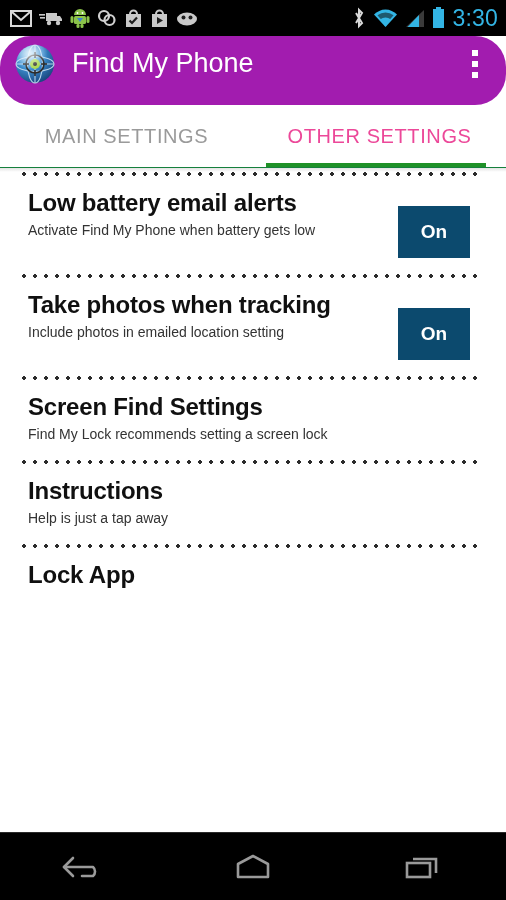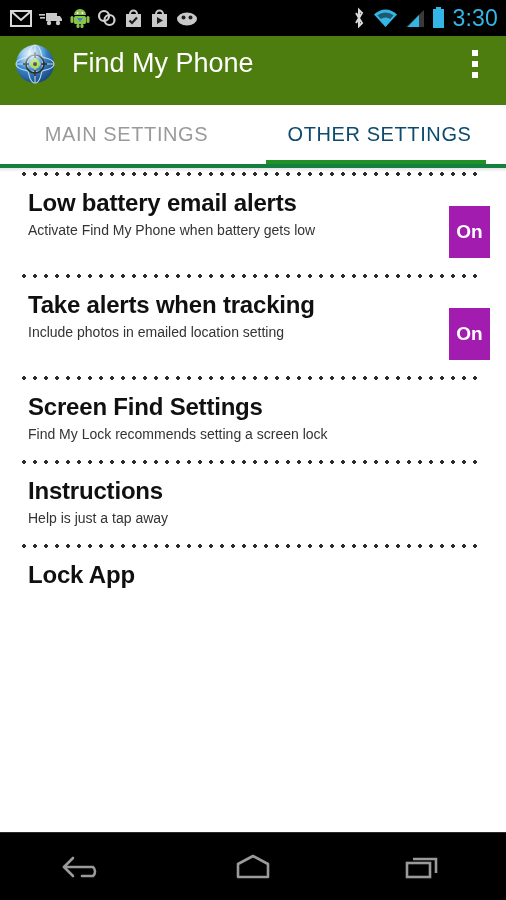--- a/index.html
+++ b/index.html
@@ -27,55 +27,56 @@
   .status-right { margin-left:auto; display:flex; align-items:center; gap:7px; }
   .sicon { display:block; }
   .clock {
     color:#33b5e5; font-size:23px; letter-spacing:.2px;
     line-height:1;
   }
 
   
   .appbar {
     height:69px; flex:0 0 69px;
-    background:#4d7c0f;
+    background:#a21caf;
     display:flex; align-items:center;
     padding:0 16px 14px 14px;
     position:relative;
+    border-radius:31px;
   }
   .app-icon { width:42px; height:42px; flex:0 0 42px; display:block; }
   .app-title {
     color:#ffffff; font-size:27px; margin-left:16px;
     line-height:1; white-space:nowrap;
   }
   .overflow {
     margin-left:auto; width:30px; height:42px;
     display:flex; flex-direction:column;
     align-items:center; justify-content:center; gap:5px;
     cursor:pointer;
   }
   .overflow i { display:block; width:6px; height:6px; background:#ffffff; }
 
   
   .tabs {
     height:63px; flex:0 0 63px;
     background:#ffffff;
     display:flex;
-    border-bottom:4px solid #15803d;
+    border-bottom:1px solid #15803d;
     position:relative;
     justify-content:space-between;
   }
   .tab {
     flex:1 1 50%;
     display:flex; align-items:center; justify-content:center;
     font-size:20px; letter-spacing:.6px;
     position:relative; cursor:pointer; user-select:none;
   }
   .tab.inactive { color:#9a9a9a; }
-  .tab.active { color:#0c4a6e; }
+  .tab.active { color:#ec4899; }
   .tab.active:after {
     content:""; position:absolute;
     left:13px; right:20px; bottom:0; height:4px;
     background:#1f9127;
   }
   .tabs-shadow {
     height:4px; flex:0 0 4px;
     background:linear-gradient(to bottom, rgba(0,0,0,.11), rgba(0,0,0,0));
   }
 
@@ -87,37 +88,37 @@
     position:relative;
   }
   .divider {
     height:4px; margin:0 22px;
     background-image:radial-gradient(circle at 2px 2px, #2b2b2b 1.6px, transparent 1.8px);
     background-size:11px 4px;
     background-repeat:repeat-x;
   }
   .row {
     display:flex; align-items:flex-start;
-    padding:14px 8px 16px 28px;
+    padding:14px 28px 16px 28px;
     cursor:pointer;
   }
   .row-text { flex:1 1 auto; min-width:0; }
   .row-title {
     font-size:24px; font-weight:bold; color:#101010;
     line-height:1.12; letter-spacing:-.2px;
   }
   .row-sub {
     font-size:14px; color:#333333;
     line-height:1.28; margin-top:5px;
     max-width:370px;
   }
   .toggle {
     flex:0 0 auto;
-    width:41px; height:52px;
-    background:#a21caf;
+    width:72px; height:52px;
+    background:#0c4a6e;
     color:#ffffff; font-size:19px; font-weight:bold;
     display:flex; align-items:center; justify-content:center;
     margin:16px 8px 0 10px;
     cursor:pointer; user-select:none;
   }
 
   
   .navbar {
     height:68px; flex:0 0 68px;
     background:#000000;
@@ -257,21 +258,21 @@
       <div class="row-text">
         <div class="row-title">Low battery email alerts</div>
         <div class="row-sub">Activate Find My Phone when battery gets low</div>
       </div>
       <div class="toggle">On</div>
     </div>
 
     <div class="divider"></div>
     <div class="row">
       <div class="row-text">
-        <div class="row-title">Take alerts when tracking</div>
+        <div class="row-title">Take photos when tracking</div>
         <div class="row-sub">Include photos in emailed location setting</div>
       </div>
       <div class="toggle">On</div>
     </div>
 
     <div class="divider"></div>
     <div class="row">
       <div class="row-text">
         <div class="row-title">Screen Find Settings</div>
         <div class="row-sub">Find My Lock recommends setting a screen lock</div>

